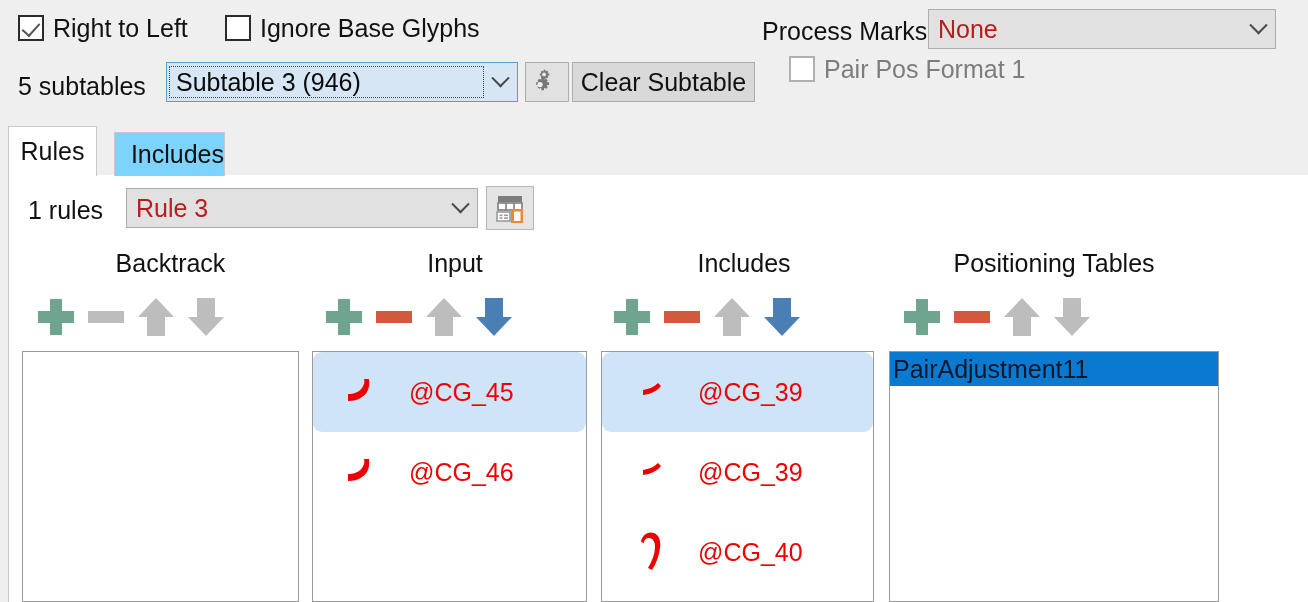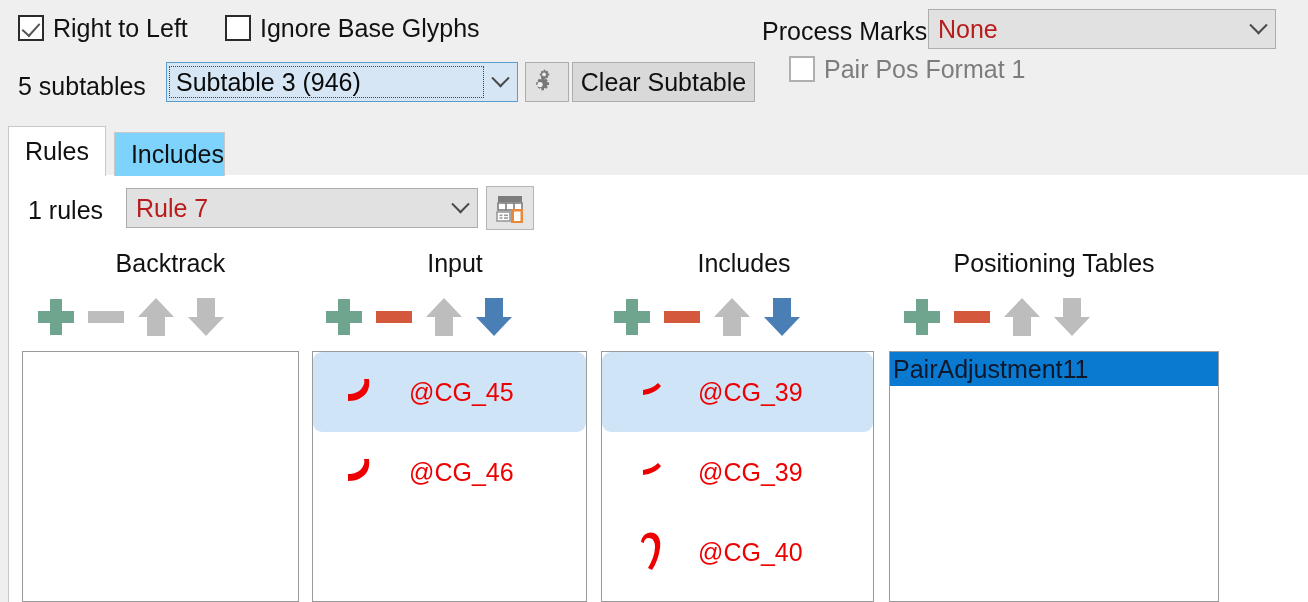--- a/index.html
+++ b/index.html
@@ -171,21 +171,21 @@
   .tab {
     position: absolute;
     box-sizing: border-box;
     font-size: 25px;
     display: flex;
     align-items: center;
     justify-content: center;
   }
   #tab-rules {
     left: 8px; top: 0px;
-    width: 98px; height: 50px;
+    width: 89px; height: 50px;
     background: #ffffff;
     border: 1px solid #c8c8c8;
     border-bottom: none;
     z-index: 3;
     text-align: right;
   }
   #tab-includes {
     left: 114px; top: 6px;
     width: 111px; height: 44px;
     background: #7dd3fc;
@@ -369,21 +369,21 @@
     <span>Includes</span>
   </div>
   <div id="tab-rest-line"></div>
 </div>
 
 <div id="tab-panel">
 
   <div id="rules-count">1 rules</div>
 
   <div id="rule-combo" class="combo">
-    <span class="combo-text">Rule 7</span>
+    <span class="combo-text">Rule 3</span>
     <span class="chevron">
         <i></i>
       </span>
   </div>
 
   <div id="rule-table-button">
     <svg width="32" height="32" viewBox="0 0 32 32">
       <rect x="4" y="4" width="24" height="6" fill="#7d7d7d"></rect>
       <rect x="4" y="11" width="24" height="7" fill="#ffffff" stroke="#7d7d7d" stroke-width="1.6"></rect>
       <line x1="12" y1="11" x2="12" y2="18" stroke="#7d7d7d" stroke-width="1.6"></line>

